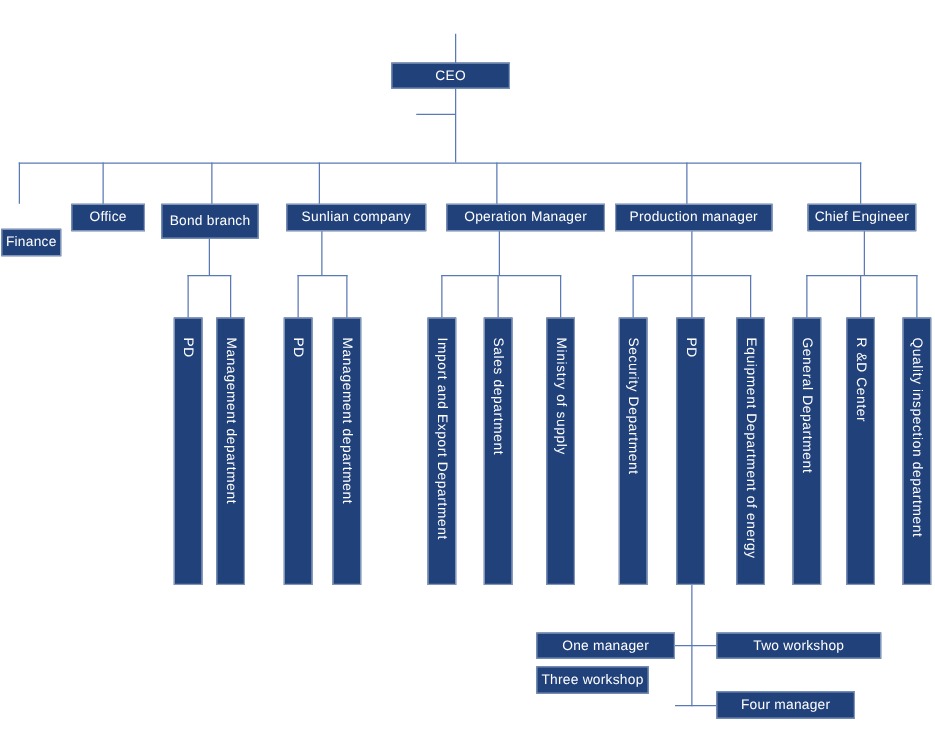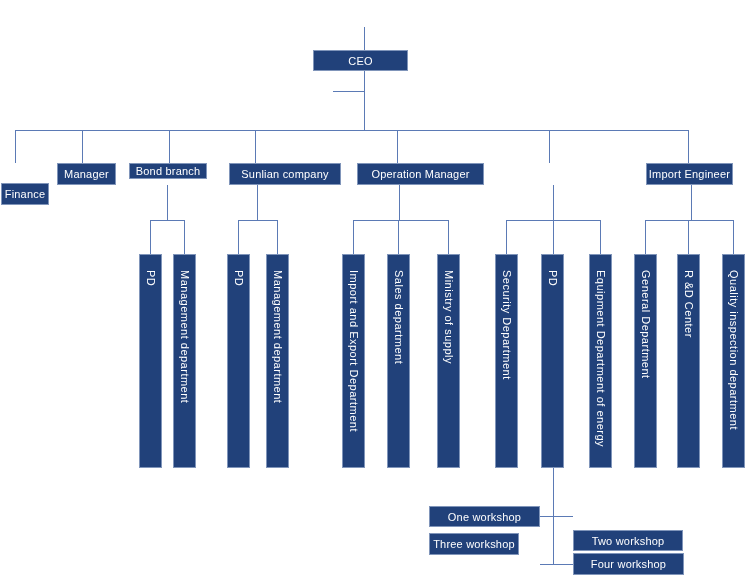--- a/index.html
+++ b/index.html
@@ -96,30 +96,31 @@
 
   <div class="line vl" style="left:553px;top:468px;height:97px;"></div>
   <div class="line hl" style="left:540px;top:516px;width:33px;"></div>
   <div class="line hl" style="left:540px;top:564px;width:33px;"></div>
 
   <div class="hbox" style="left:313px;top:6px;width:95px;height:21px;margin-top:44px;">CEO</div>
 
 
   <div class="hbox" style="left:1px;top:163px;width:48px;height:22px;margin-top:20px;">Finance</div>
 
-  <div class="hbox" style="left:57px;top:163px;width:59px;height:22px;">Manager</div>
+  <div class="hbox" style="left:57px;top:163px;width:59px;height:22px;">Office</div>
 
-  <div class="hbox" style="left:129px;top:163px;width:78px;height:16px;">Bond branch</div>
+  <div class="hbox" style="left:129px;top:163px;width:78px;height:28px;">Bond branch</div>
 
   <div class="hbox" style="left:229px;top:163px;width:112px;height:22px;">Sunlian company</div>
 
   <div class="hbox" style="left:357px;top:163px;width:127px;height:22px;">Operation Manager</div>
 
+  <div class="hbox" style="left:492px;top:163px;width:126px;height:22px;">Production manager</div>
 
-  <div class="hbox" style="left:646px;top:163px;width:87px;height:22px;">Import Engineer</div>
+  <div class="hbox" style="left:646px;top:163px;width:87px;height:22px;">Chief Engineer</div>
 
   <div class="vbox" style="left:139px;">
     <span>PD</span>
     </div>
   <div class="vbox" style="left:173px;">
     <span>Management department</span>
     </div>
 
   <div class="vbox" style="left:227px;">
     <span>PD</span>
@@ -151,18 +152,18 @@
   <div class="vbox" style="left:634px;">
     <span>General Department</span>
     </div>
   <div class="vbox" style="left:677px;">
     <span>R &amp;D Center</span>
     </div>
   <div class="vbox" style="left:722px;">
     <span>Quality inspection department</span>
     </div>
 
-  <div class="hbox" style="left:429px;top:506px;width:111px;height:21px;">One workshop</div>
-  <div class="hbox" style="left:573px;top:506px;width:110px;height:21px;margin-top:24px;">Two workshop</div>
+  <div class="hbox" style="left:429px;top:506px;width:111px;height:21px;">One manager</div>
+  <div class="hbox" style="left:573px;top:506px;width:132px;height:21px;">Two workshop</div>
   <div class="hbox" style="left:429px;top:533px;width:90px;height:22px;">Three workshop</div>
-  <div class="hbox" style="left:573px;top:553px;width:111px;height:22px;">Four workshop</div>
+  <div class="hbox" style="left:573px;top:553px;width:111px;height:22px;">Four manager</div>
 
 </div>
 
 </body></html>

